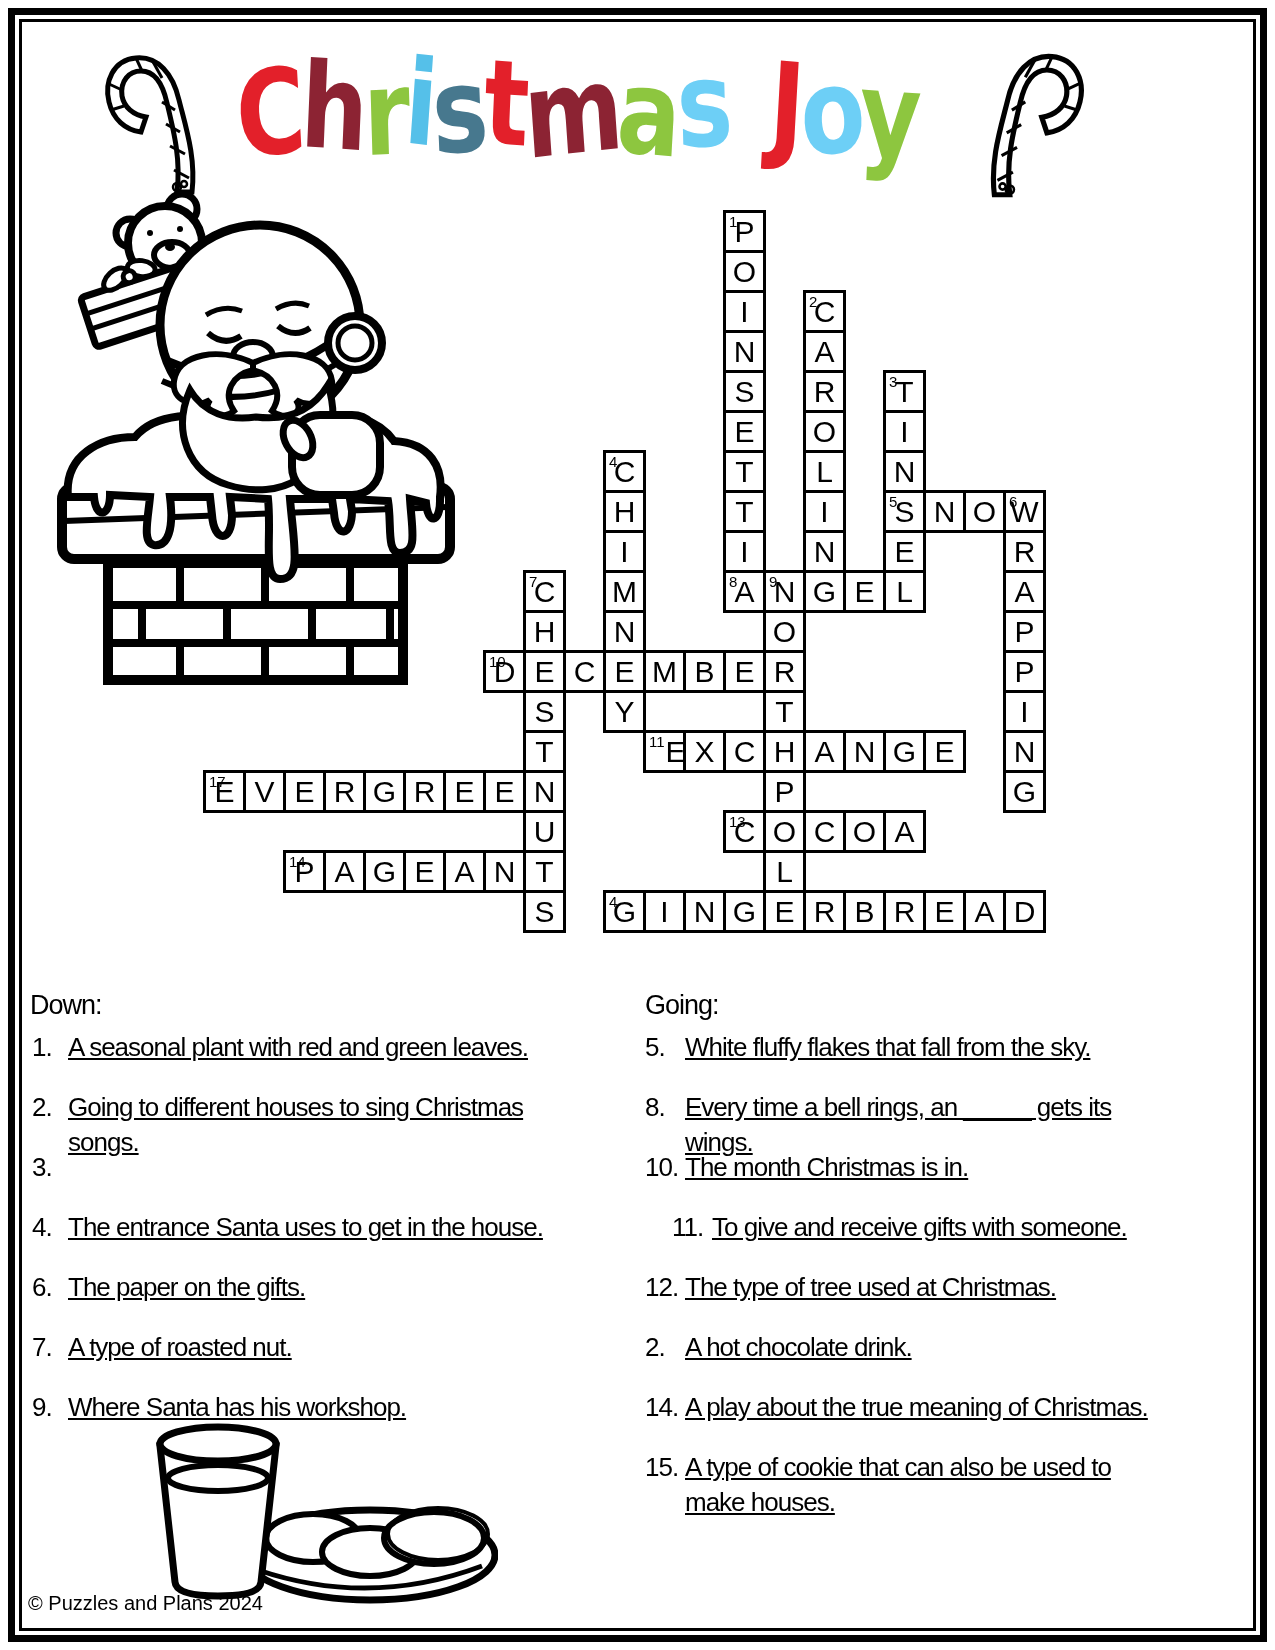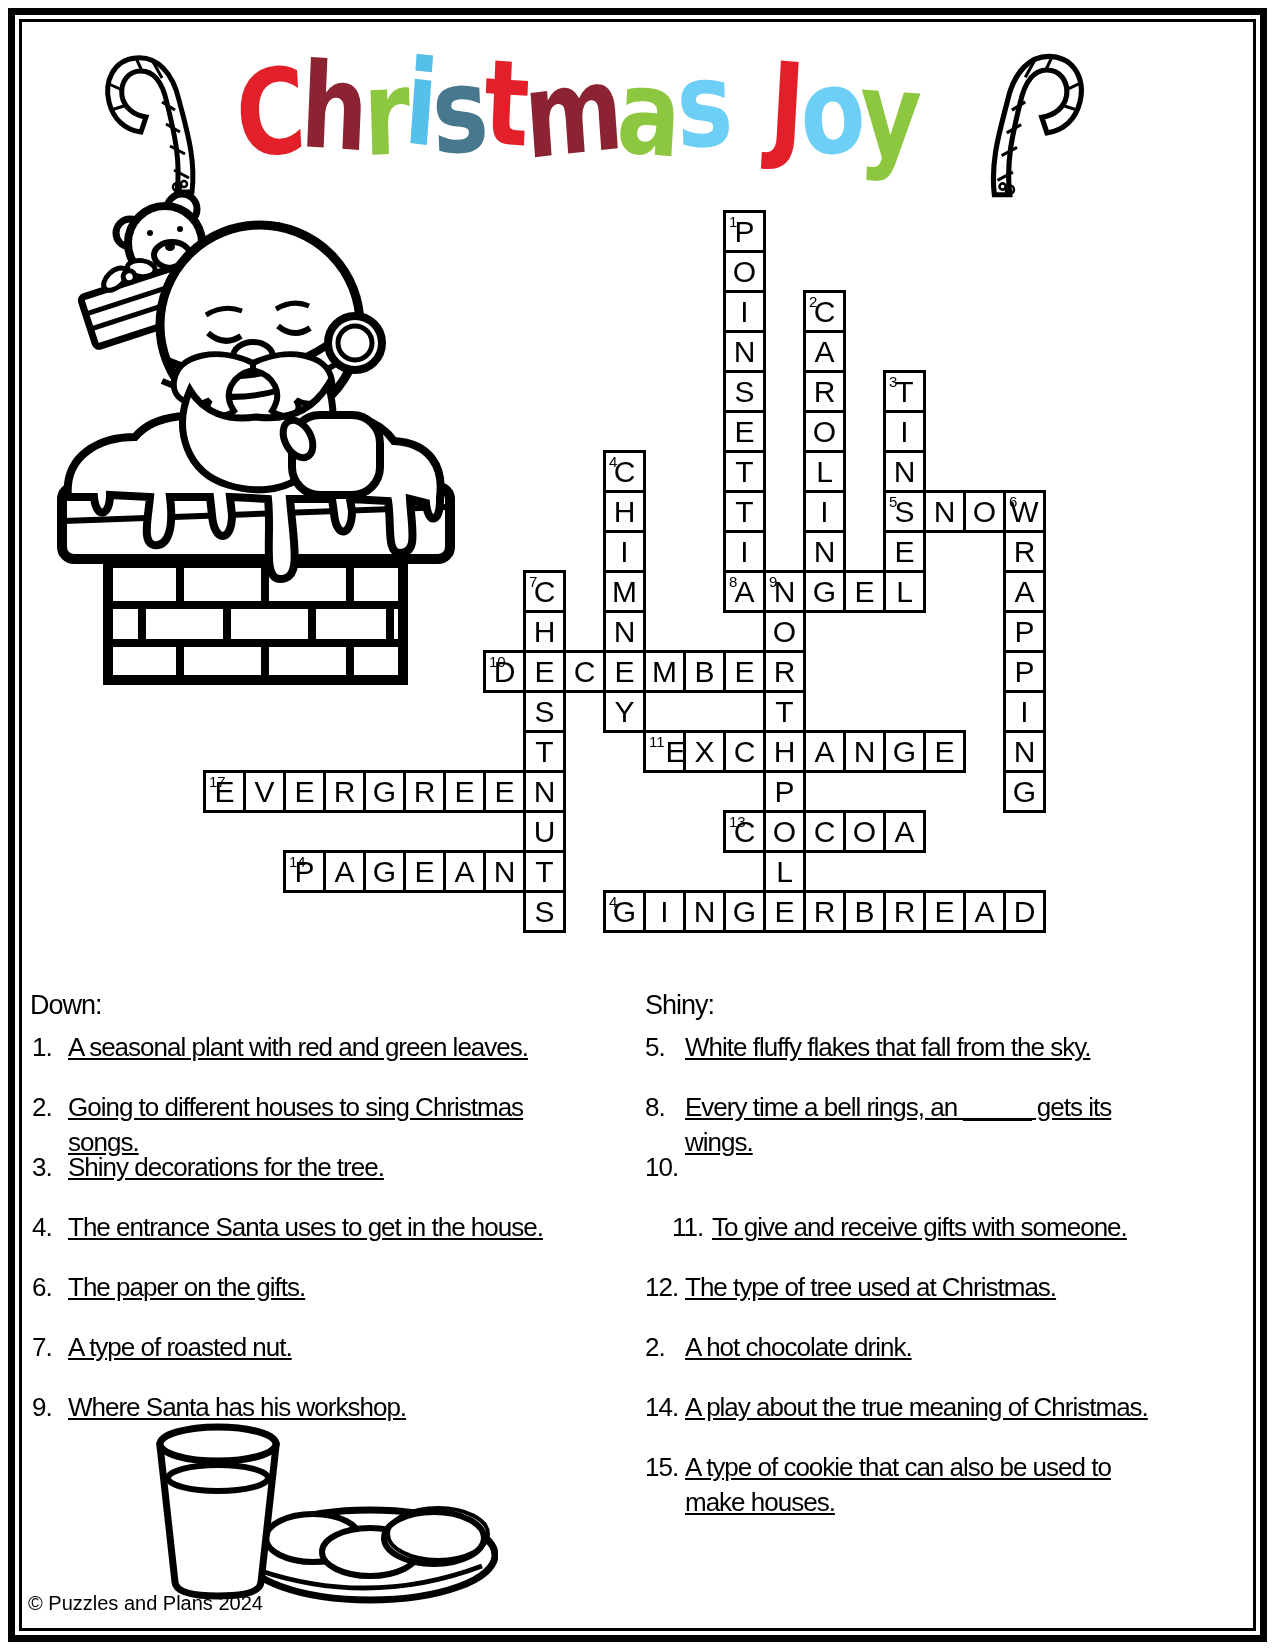--- a/index.html
+++ b/index.html
@@ -448,35 +448,34 @@
       </div>
       <div class="cell" style="left: 760px; top: 680px; width: 43px; height: 43px;">
         <span>A</span>
       </div>
       <div class="cell" style="left: 800px; top: 680px; width: 43px; height: 43px;">
         <span>D</span>
       </div>
     </div>
 
   <div class="heading" style="left:30px;top:990px;">Down:</div>
-  <div class="heading" style="left:645px;top:990px;">Shiny:</div>
+  <div class="heading" style="left:645px;top:990px;">Going:</div>
 
   <div id="down-clues">
       <div class="clue down-clue" style="left: 32px; top: 1030px;">
         <span class="num">1.</span>
         <span class="txt">A seasonal plant with red and green leaves.</span>
       </div>
       <div class="clue down-clue" style="left: 32px; top: 1090px;">
         <span class="num">2.</span>
         <span class="txt">Going to different houses to sing Christmas
 songs.</span>
       </div>
       <div class="clue down-clue" style="left: 32px; top: 1150px;">
         <span class="num">3.</span>
-        <span class="txt">Shiny decorations for the tree.</span>
       </div>
       <div class="clue down-clue" style="left: 32px; top: 1210px;">
         <span class="num">4.</span>
         <span class="txt">The entrance Santa uses to get in the house.</span>
       </div>
       <div class="clue down-clue" style="left: 32px; top: 1270px;">
         <span class="num">6.</span>
         <span class="txt">The paper on the gifts.</span>
       </div>
       <div class="clue down-clue" style="left: 32px; top: 1330px;">
@@ -493,20 +492,21 @@
         <span class="num">5.</span>
         <span class="txt">White fluffy flakes that fall from the sky.</span>
       </div>
       <div class="clue across-clue" style="left: 645px; top: 1090px;">
         <span class="num">8.</span>
         <span class="txt">Every time a bell rings, an _____ gets its
 wings.</span>
       </div>
       <div class="clue across-clue" style="left: 645px; top: 1150px;">
         <span class="num">10.</span>
+        <span class="txt">The month Christmas is in.</span>
       </div>
       <div class="clue across-clue" style="left: 672px; top: 1210px;">
         <span class="num">11.</span>
         <span class="txt">To give and receive gifts with someone.</span>
       </div>
       <div class="clue across-clue" style="left: 645px; top: 1270px;">
         <span class="num">12.</span>
         <span class="txt">The type of tree used at Christmas.</span>
       </div>
       <div class="clue across-clue" style="left: 645px; top: 1330px;">

